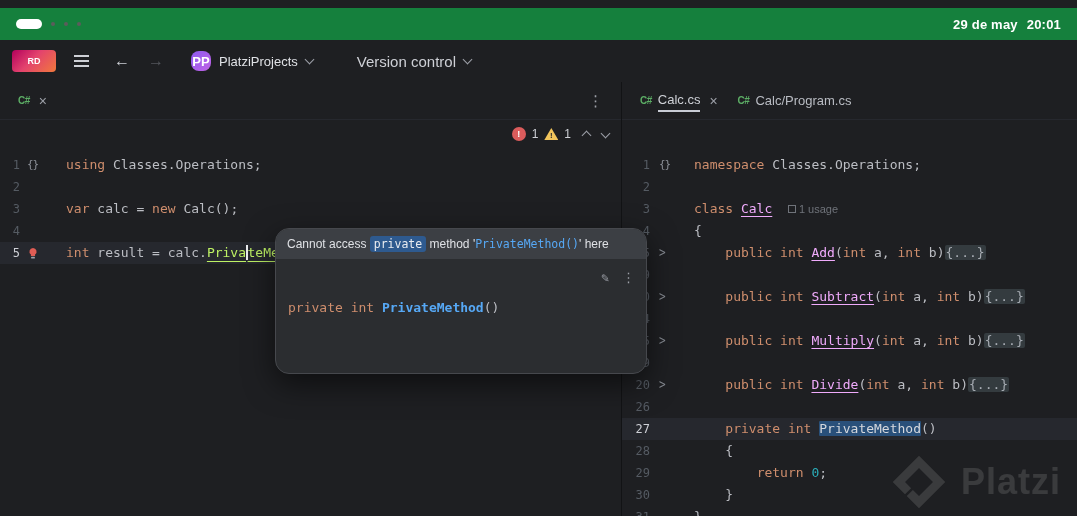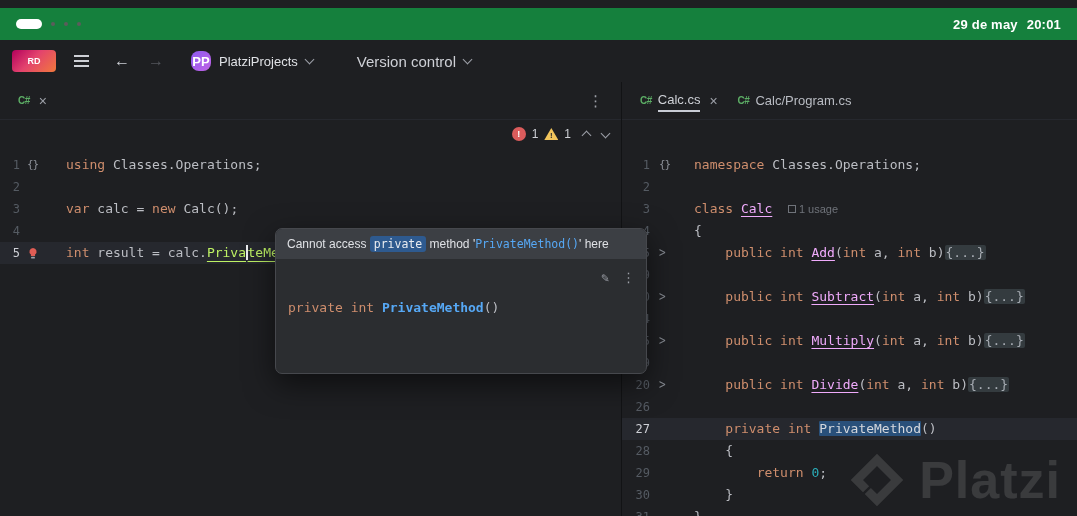--- a/index.html
+++ b/index.html
@@ -76,38 +76,38 @@
            display:flex;align-items:center;justify-content:center;}
   .warn-ico{width:14px;height:12px;background:#f2c55c;clip-path:polygon(50% 0,100% 100%,0 100%);
             display:flex;align-items:flex-end;justify-content:center;color:#2b2d30;font-size:8px;font-weight:bold;}
   .chev-up{width:6px;height:6px;border-right:1.4px solid #9da0a8;border-bottom:1.4px solid #9da0a8;
            transform:rotate(-135deg);margin:3px 2px 0 6px;}
   .chev-down{width:6px;height:6px;border-right:1.4px solid #9da0a8;border-bottom:1.4px solid #9da0a8;
              transform:rotate(45deg);margin:-2px 0 0 4px;}
 
   
   .popup{position:absolute;left:275px;top:228px;width:372px;background:#2b2d30;border:1px solid #46484d;
-         border-radius:7px;box-shadow:0 10px 30px rgba(0,0,0,.55);overflow:hidden;z-index:5;box-sizing:border-box;}
+         border-radius:14px;box-shadow:0 10px 30px rgba(0,0,0,.55);overflow:hidden;z-index:5;box-sizing:border-box;}
   .popup-header{background:#3c3f44;padding:8px 11px;font-size:12px;color:#dfe1e5;white-space:nowrap;}
   .tk-plain{color:#dfe1e5;}
   .tk-chip{background:#2e5a8f;border-radius:3px;padding:1px 4px;color:#e8ebf0;
            font-family:"DejaVu Sans Mono","Liberation Mono",monospace;font-size:11.5px;}
   .tk-link{color:#56a8f5;font-family:"DejaVu Sans Mono","Liberation Mono",monospace;font-size:11.5px;}
   .popup-body{padding:11px 12px 13px;position:relative;font-family:"DejaVu Sans Mono","Liberation Mono",monospace;
               font-size:13px;white-space:pre;}
   .tk-mb{color:#56a8f5;font-weight:bold;}
   .tk-dim{color:#9da2ab;}
   .popup-loc{margin-top:5px;padding-left:9px;font-size:12.5px;}
   .popup-actions{position:absolute;top:11px;right:11px;display:flex;gap:13px;color:#9da0a8;align-items:center;}
   .pencil{font-size:13px;}
   .more-v{font-size:13px;}
 
   
   .watermark{position:absolute;right:16px;bottom:6px;display:flex;align-items:center;gap:14px;opacity:.12;z-index:3;}
-  .wm-text{color:#fff;font-size:52px;font-weight:bold;letter-spacing:1px;}
+  .wm-text{color:#fff;font-size:36px;font-weight:bold;letter-spacing:1px;}
 </style>
 </head>
 <body>
 
 <div class="menubar">
   <span class="pill"></span>
   <span class="mdot"></span>
   <span class="mdot"></span>
   <span class="mdot"></span>
   <div class="clock">

